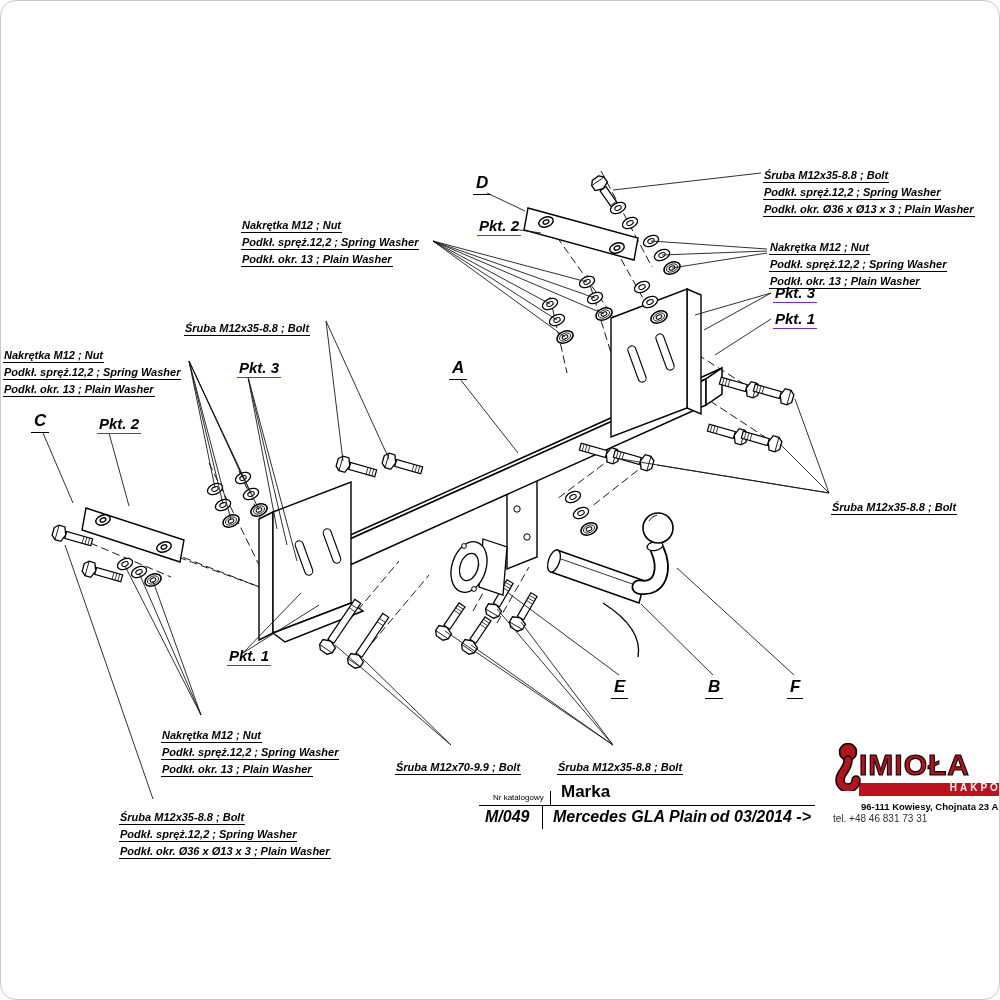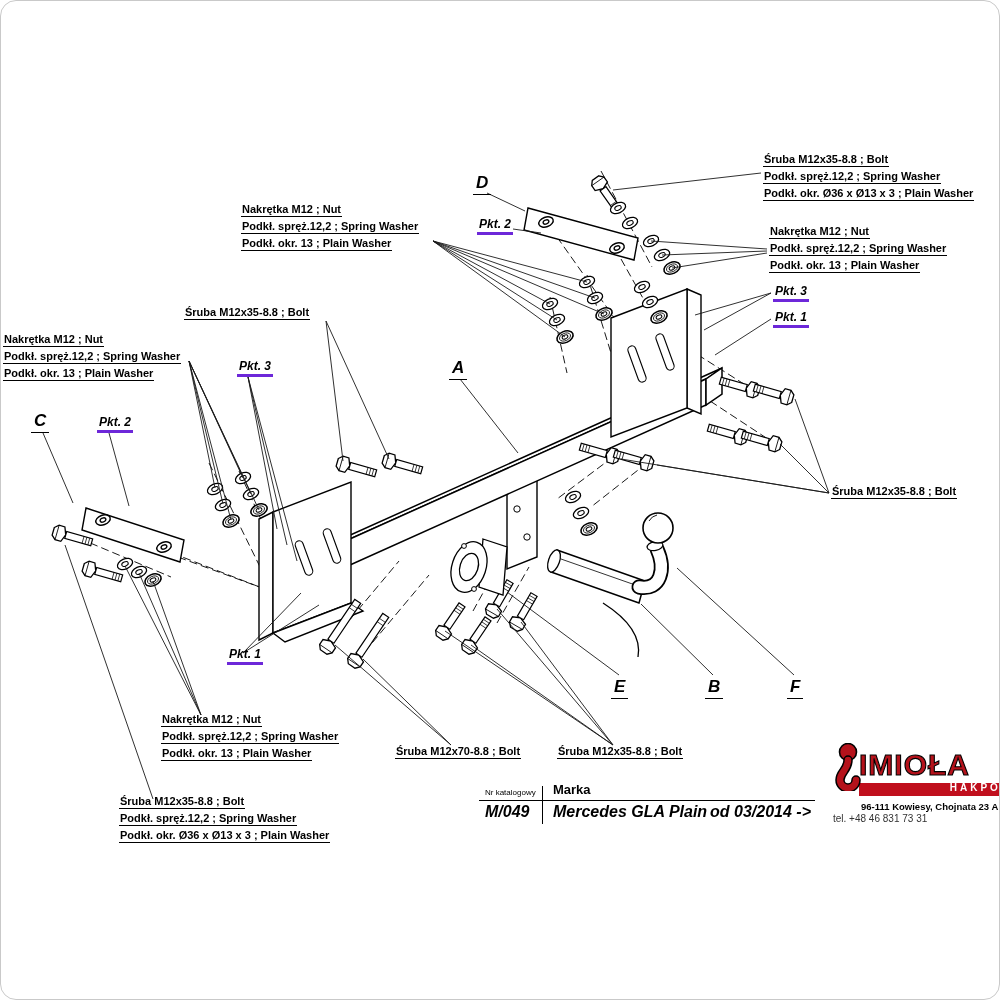--- a/index.html
+++ b/index.html
@@ -1,34 +1,34 @@
 <!DOCTYPE html>
 <html><head>
 <meta charset="utf-8">
 <style>
   * { margin:0; padding:0; box-sizing:border-box; }
   html,body { background:#fff; font-family:"Liberation Sans", sans-serif; }
   .page { position:relative; width:1000px; height:1000px; background:#fff;
           border:1px solid #c9c9c9; border-radius:16px; overflow:hidden; }
   svg.scene { position:absolute; left:0; top:0; }
-  .lbl { position:absolute; font-weight:bold; font-size:11px;
-         color:#000; white-space:nowrap; }
+  .lbl { position:absolute; font-style:italic; font-weight:bold; font-size:11px;
+         color:#000; white-space:nowrap;margin-top:16px; }
   .lbl span { display:table; border-bottom:1px solid #000; padding:0 1px 1px 1px; margin-bottom:3px; }
   .letter { position:absolute; font-size:17px; font-weight:bold; font-style:italic;
             border-bottom:1.5px solid #000; padding:0 3px 1px 3px; }
-  .pkt { position:absolute; font-size:12px; font-weight:bold; font-style:italic;
-         border-bottom:3px solid #6d28d9; padding:0 2px 1px 2px; white-space:nowrap; }
+  .pkt { position:absolute; font-size:15px; font-weight:bold; font-style:italic;
+         border-bottom:1px solid #6d28d9; padding:0 2px 1px 2px; white-space:nowrap; }
 
   .spec { position:absolute; left:478px; top:779px; width:336px; }
   .spec-row { display:flex; align-items:flex-end; }
   .spec-head { border-bottom:1px solid #000; }
   .spec-c1 { width:64px; border-right:1px solid #000; padding:2px 4px 3px 6px; }
   .spec-c2 { flex:1; padding:2px 4px 3px 10px; }
-  .hdr-small { font-size:8px; }
-  .hdr-marka { font-size:13px; font-weight:bold; }
+  .hdr-small { font-size:8px;margin-left:8px; }
+  .hdr-marka { font-size:17px; font-weight:bold; }
   .val { font-size:16px; font-weight:bold; font-style:italic; }
   .spec-flex { display:flex; justify-content:space-between; }
 
   .logo { position:absolute; left:812px; top:748px; width:184px;margin-left:20px; }
   .brand-row { display:flex; align-items:flex-start; height:36px; }
   .hook-icon { margin-right:-4px; margin-top:-6px; }
   .brand { font-size:30px; font-weight:bold; line-height:32px; color:#b5121b;
            -webkit-text-stroke:1.1px #000; letter-spacing:1px; }
   .hakpol-bar { height:13px; display:flex; justify-content:flex-end; align-items:flex-start;
                 padding-right:7px; margin-left:26px; margin-top:-2px; }
@@ -307,21 +307,21 @@
     <span>Podkł. okr. 13 ; Plain Washer</span>
   </div>
 
   <div class="lbl" style="left:118px;top:794px">
     <span>Śruba M12x35-8.8 ;  Bolt</span>
     <span>Podkł. spręż.12,2 ; Spring Washer</span>
     <span>Podkł. okr.  Ø36 x Ø13 x 3 ; Plain Washer</span>
   </div>
 
   <div class="lbl" style="left:394px;top:744px">
-    <span>Śruba M12x70-8.8 ;  Bolt</span>
+    <span>Śruba M12x70-9.9 ;  Bolt</span>
   </div>
   <div class="lbl" style="left:556px;top:744px">
     <span>Śruba M12x35-8.8 ;  Bolt</span>
   </div>
 
   <div class="letter" style="left:610px;top:676px">E</div>
   <div class="letter" style="left:704px;top:676px">B</div>
   <div class="letter" style="left:786px;top:676px">F</div>
 
   <div class="lbl" style="left:830px;top:484px">

